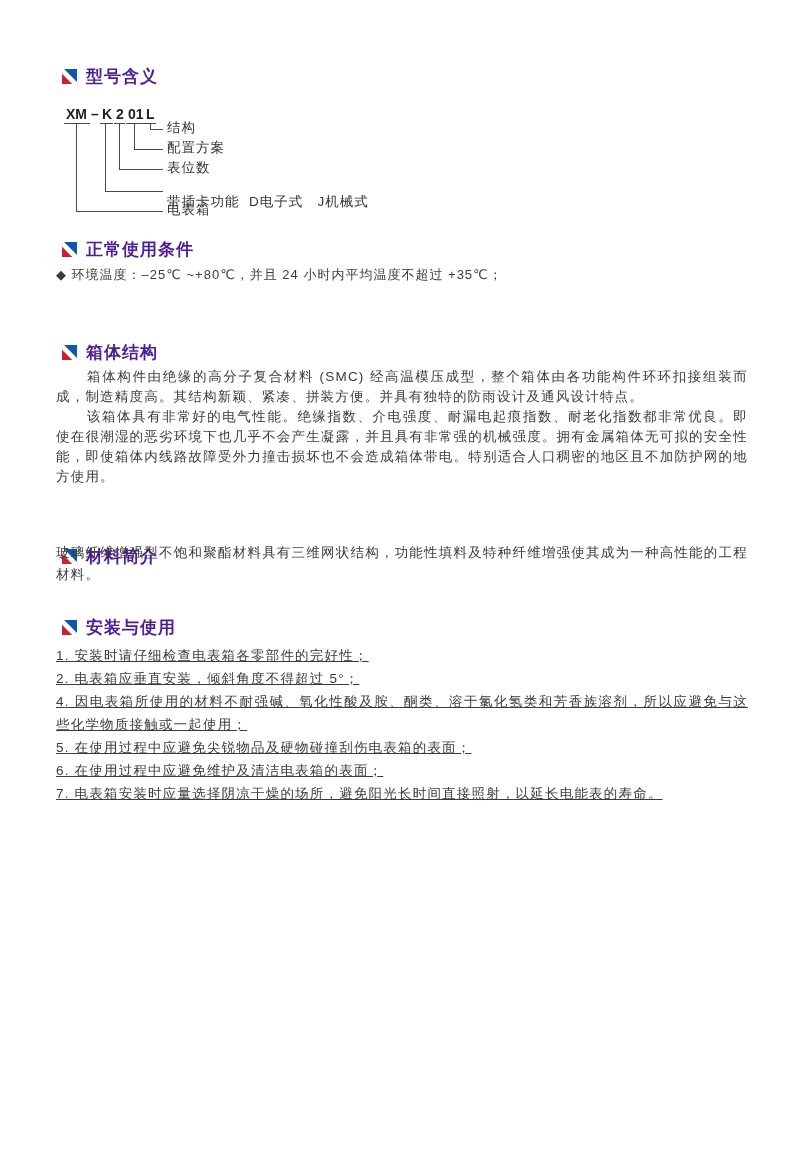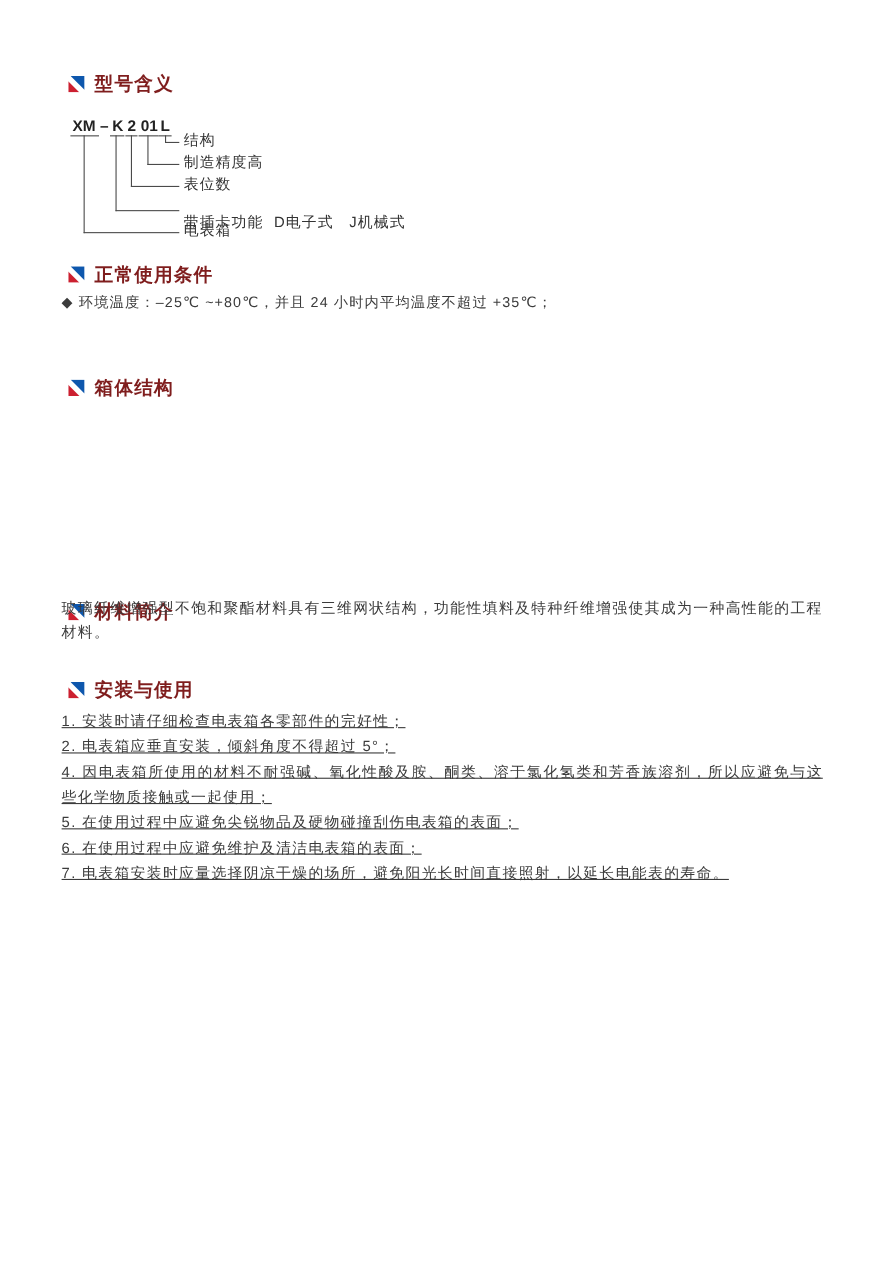--- a/index.html
+++ b/index.html
@@ -22,21 +22,21 @@
     position:absolute;inset:0;
     background:#0e57ad;
     clip-path:polygon(14% 0,100% 0,100% 86%);
   }
   .sec-icon .tri-red{
     position:absolute;inset:0;
     background:#cc2030;
     clip-path:polygon(0 32%,0 100%,68% 100%);
   }
   .sec-title{
-    font-size:17px;font-weight:bold;color:#7f1d1d;
+    font-size:17px;font-weight:bold;color:#4c1d95;
     letter-spacing:1px;white-space:nowrap;
   }
   
   .code-part{
     position:absolute;top:106px;
     font-size:14px;font-weight:bold;color:#222;
     line-height:16px;white-space:pre;
   }
   .code-underline{position:absolute;top:123px;height:0;border-bottom:1px solid #4a4a4a;}
   .connector{position:absolute;top:123px;border-left:1px solid #4a4a4a;border-bottom:1px solid #4a4a4a;}
@@ -79,21 +79,21 @@
     <div class="code-underline" style="left:126px;width:18px;"></div>
     <div class="code-underline" style="left:144px;width:12px;"></div>
 
     <div class="connector" style="left:150px;width:12px;height:6px;"></div>
     <div class="connector" style="left:134px;width:28px;height:26px;"></div>
     <div class="connector" style="left:119px;width:43px;height:46px;"></div>
     <div class="connector" style="left:105px;width:57px;height:68px;"></div>
     <div class="connector" style="left:76px;width:86px;height:88px;"></div>
 
     <span class="diagram-label" style="top:121px;">结构</span>
-    <span class="diagram-label" style="top:141px;">制造精度高</span>
+    <span class="diagram-label" style="top:141px;">配置方案</span>
     <span class="diagram-label" style="top:161px;">表位数</span>
     <span class="diagram-label" style="top:183px;margin-top:12px;">带插卡功能  D电子式   J机械式</span>
     <span class="diagram-label" style="top:203px;">电表箱</span>
   </div>
 
   <div class="sec-head" style="top:238px;">
     <span class="sec-icon">
       <span class="tri-blue"></span>
       <span class="tri-red"></span>
     </span>
@@ -102,20 +102,24 @@
   <div class="body-block" style="top:264px;">
     <div class="cond-item">◆ 环境温度：–25℃ ~+80℃，并且 24 小时内平均温度不超过 +35℃；</div>
   </div>
 
   <div class="sec-head" style="top:341px;">
     <span class="sec-icon">
       <span class="tri-blue"></span>
       <span class="tri-red"></span>
     </span>
     <span class="sec-title">箱体结构</span>
+  </div>
+  <div class="body-block" style="top:367px;">
+    <p class="para">箱体构件由绝缘的高分子复合材料 (SMC) 经高温模压成型，整个箱体由各功能构件环环扣接组装而成，制造精度高。其结构新颖、紧凑、拼装方便。并具有独特的防雨设计及通风设计特点。</p>
+    <p class="para">该箱体具有非常好的电气性能。绝缘指数、介电强度、耐漏电起痕指数、耐老化指数都非常优良。即使在很潮湿的恶劣环境下也几乎不会产生凝露，并且具有非常强的机械强度。拥有金属箱体无可拟的安全性能，即使箱体内线路故障受外力撞击损坏也不会造成箱体带电。特别适合人口稠密的地区且不加防护网的地方使用。</p>
   </div>
 
   <div class="sec-head" style="top:517px;margin-top:28px;">
     <span class="sec-icon">
       <span class="tri-blue"></span>
       <span class="tri-red"></span>
     </span>
     <span class="sec-title">材料简介</span>
   </div>
   <div class="body-block" style="top:542px;">

